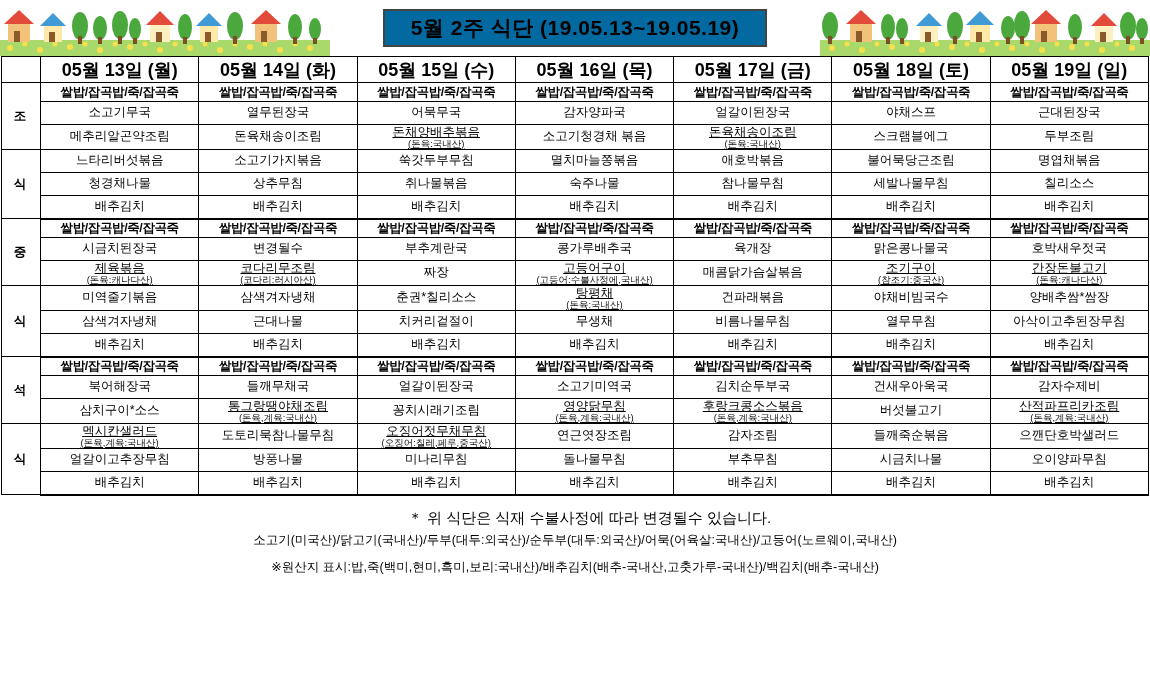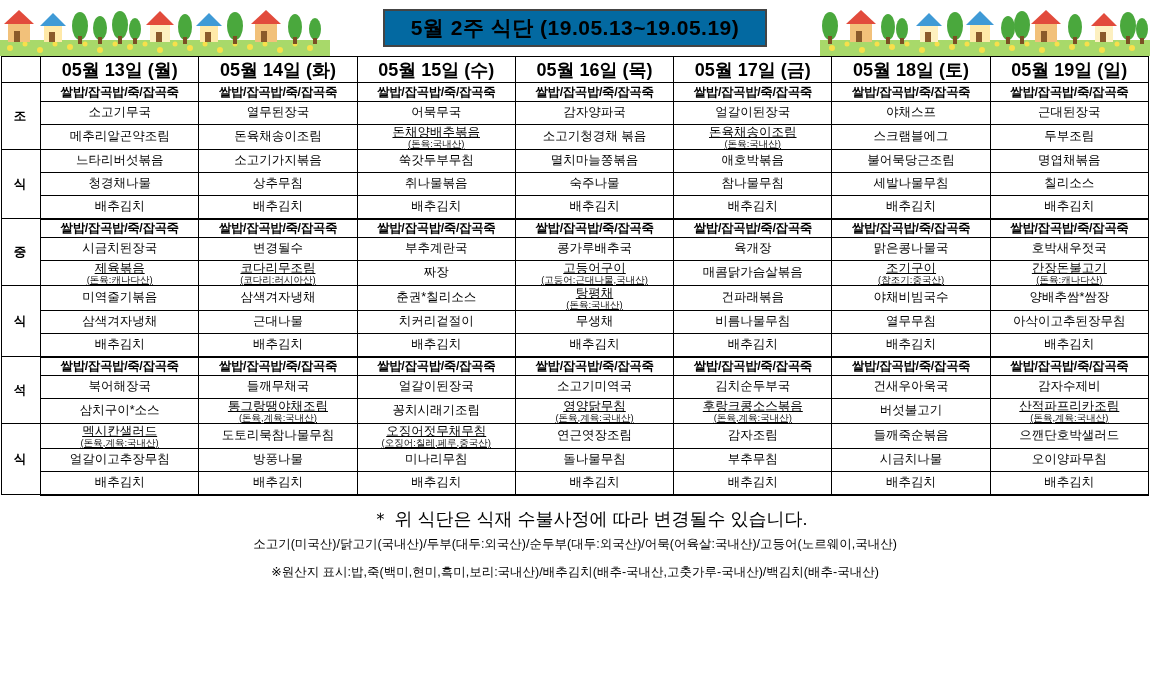--- a/index.html
+++ b/index.html
@@ -102,21 +102,21 @@
 
   tr.section-end td { border-bottom: 2px solid #000; }
 
   
   .footer {
     margin-top: 10px;
     text-align: center;
     font-size: 13px;
     line-height: 1.55;
   }
-  .footer .note-star { font-size: 18px; margin-left: 29px; }
+  .footer .note-star { font-size: 15px; margin-left: 29px; }
   .footer .origin { font-size: 12.5px; margin-top: 8px; }
 </style>
 </head>
 <body>
 
 <div id="page">
 
   <div class="banner">
     <div class="deco left">
       <svg width="330" height="56" viewBox="0 0 330 56">
@@ -438,21 +438,21 @@
               <span class="dish-main">코다리무조림</span>
               <span class="dish-sub">(코다리:러시아산)</span>
             </div>
           </td>
           <td class="dish">
             <span class="dish-main">짜장</span>
           </td>
           <td class="dish">
             <div class="dish-two">
               <span class="dish-main">고등어구이</span>
-              <span class="dish-sub">(고등어:근대나물,국내산)</span>
+              <span class="dish-sub">(고등어:수불사정에,국내산)</span>
             </div>
           </td>
           <td class="dish">
             <span class="dish-main">매콤닭가슴살볶음</span>
           </td>
           <td class="dish">
             <div class="dish-two">
               <span class="dish-main">조기구이</span>
               <span class="dish-sub">(참조기:중국산)</span>
             </div>

